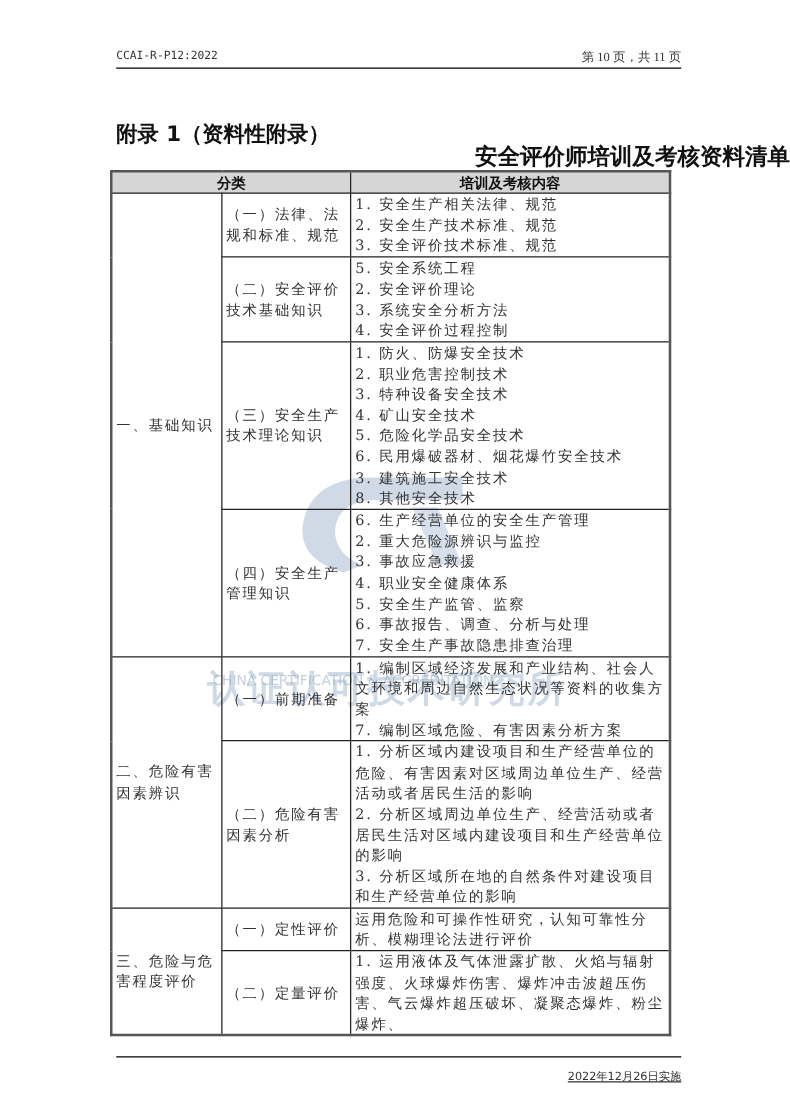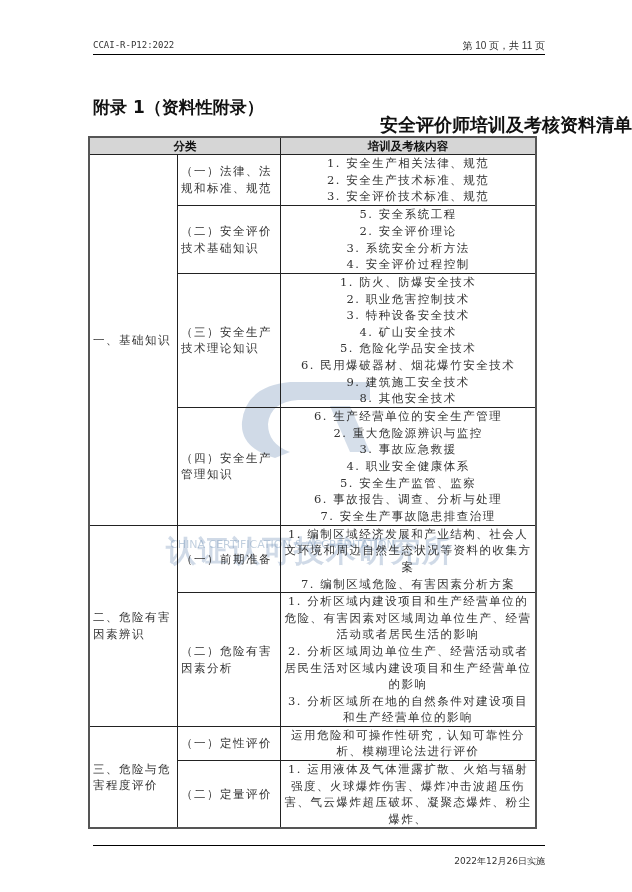--- a/index.html
+++ b/index.html
@@ -1,21 +1,21 @@
 <!DOCTYPE html>
 <html><head>
 <meta charset="utf-8">
 <style>
   html, body { margin: 0; padding: 0; background: #ffffff; }
   body { width: 632px; height: 892px; position: relative; overflow: hidden;
          font-family: "DejaVu Serif", "Liberation Serif", serif; color: #222; }
   .hdr-left { position: absolute; left: 93px; top: 40px; font-size: 9px;
               font-family: "DejaVu Sans Mono", "Liberation Mono", monospace; color: #333; }
   .hdr-right { position: absolute; right: 87px; top: 39px; font-size: 10px;
-               font-family: Liberation Sans, sans-serif; color: #333; }
+               font-family: Liberation Serif, serif; color: #333; }
   .hdr-line { position: absolute; left: 93px; width: 452px; top: 54px; height: 1px; background: #000; }
   .appendix { position: absolute; left: 93px; top: 82px; font-size: 17px; font-weight: bold;
               font-family: "DejaVu Sans", "Liberation Sans", sans-serif; color: #111; margin-top: 14px; }
   .title { position: absolute; left: 0; width: 632px; top: 113px; text-align: right;
            font-size: 18px; font-weight: bold; color: #111; }
   .watermark { position: absolute; left: 160px; top: 360px; width: 340px; height: 210px;
                pointer-events: none; z-index: 1; }
   .wm-logo { position: absolute; left: 60px; top: 12px; width: 170px; height: 90px; }
   .wm-line1 { position: absolute; left: 6px; top: 108px; font-size: 30px; font-weight: bold;
               color: rgba(120,150,185,0.35); letter-spacing: 2px;
@@ -31,26 +31,26 @@
   table.main td, table.main th { border: 1px solid #222; padding: 0 3px; font-size: 11.5px;
                line-height: 16.6px; vertical-align: middle; font-weight: normal; color: #333;
                letter-spacing: 1.5px; }
   table.main th { background: #d6d6d6; font-weight: bold; height: 16px; line-height: 16px;
                   font-family: "DejaVu Sans", "Liberation Sans", sans-serif; color: #111; letter-spacing: 0; }
   table.main { border: 2px solid #555; }
   .c1 { width: 85px; }
   .c2 { width: 99px; }
   .c3 { width: 245px; }
   .content-cell { vertical-align: top; }
-  .content-cell div { display: block; text-align: center; }
+  .content-cell div { display: block; }
   .foot-line { position: absolute; left: 93px; width: 452px; top: 845px; height: 1px; background: #000; }
   .foot-left { position: absolute; left: 93px; top: 855px; font-size: 14px;
                font-family: "DejaVu Sans", "Liberation Sans", sans-serif; color: #333; margin-top: 44px; }
   .foot-right { position: absolute; right: 87px; top: 855px; font-size: 9px;
-                font-family: "DejaVu Sans", "Liberation Sans", sans-serif; color: #333; }
+                font-family: "DejaVu Sans", "Liberation Sans", sans-serif; color: #333; text-decoration: underline; }
 </style>
 </head>
 <body>
 
 <div class="hdr-left">CCAI-R-P12:2022</div>
 <div class="hdr-right">第 10 页，共 11 页</div>
 <div class="hdr-line"></div>
 
 <div class="appendix">附录 1（资料性附录）</div>
 <div class="title">安全评价师培训及考核资料清单</div>
@@ -96,21 +96,21 @@
   </tr>
   <tr style="height:133px">
     <td>（三）安全生产技术理论知识</td>
     <td class="content-cell">
       <div>1. 防火、防爆安全技术</div>
       <div>2. 职业危害控制技术</div>
       <div>3. 特种设备安全技术</div>
       <div>4. 矿山安全技术</div>
       <div>5. 危险化学品安全技术</div>
       <div>6. 民用爆破器材、烟花爆竹安全技术</div>
-      <div>9. 建筑施工安全技术</div>
+      <div>3. 建筑施工安全技术</div>
       <div>8. 其他安全技术</div>
     </td>
   </tr>
   <tr style="height:118px">
     <td>（四）安全生产管理知识</td>
     <td class="content-cell">
       <div>6. 生产经营单位的安全生产管理</div>
       <div>2. 重大危险源辨识与监控</div>
       <div>3. 事故应急救援</div>
       <div>4. 职业安全健康体系</div>

